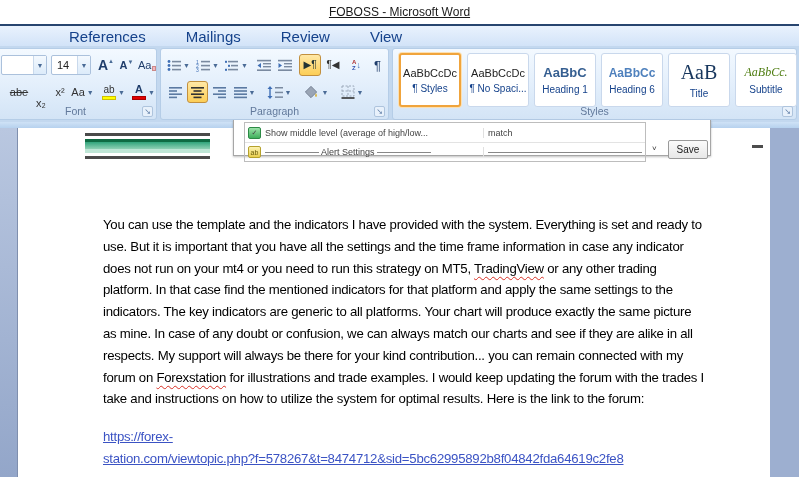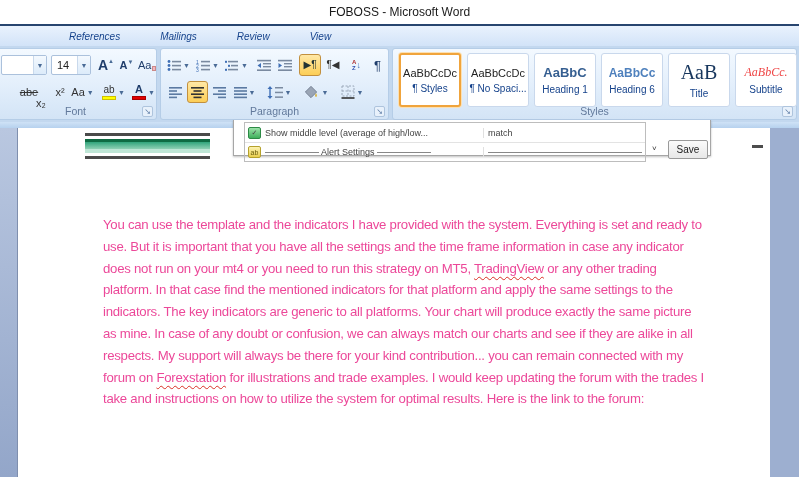--- a/index.html
+++ b/index.html
@@ -3,26 +3,26 @@
 <meta charset="utf-8">
 <style>
   * { margin:0; padding:0; box-sizing:border-box; }
   html,body { background:#666; }
   #screen {
     position:relative; width:799px; height:477px; overflow:hidden;
     font-family:"Liberation Sans", sans-serif; background:#fff;
   }
   
   .titlebar { position:absolute; left:0; top:0; width:799px; height:24px; background:#fff;
-    display:flex; align-items:center; justify-content:center; color:#1a1a1a; font-size:12px; }
+    display:flex; align-items:center; justify-content:center; color:#1a1a1a; font-size:12px;text-decoration:underline; }
   
   .tabstrip { position:absolute; left:0; top:24px; width:799px; height:22px;
     background:linear-gradient(#e9f2fd,#d2e3f8); border-top:2px solid #27456f;
     display:flex; align-items:center; padding-left:55px; }
-  .ribbontab { color:#15428b; font-size:10px; padding:3px 14px; margin-right:12px; cursor:default;font-style:italic; }
+  .ribbontab { color:#15428b; font-size:15px; padding:3px 14px; margin-right:12px; cursor:default; }
   
   .ribbon { position:absolute; left:0; top:46px; width:799px; height:76px; background:#c3d8ef; }
   .rgroup { position:absolute; top:2px; height:72px; border:1px solid #b5cde7; border-radius:3px;
     background:linear-gradient(#f3f9ff 0%, #e2eefb 55%, #d3e4f6 100%); }
   .rgroup-label { position:absolute; left:0; right:0; bottom:2px; text-align:center;
     color:#62799b; font-size:10.5px; }
   .launcher { position:absolute; right:3px; bottom:2px; width:11px; height:11px; font-size:8px;
     color:#5d7ca6; border:1px solid #aec4dd; border-radius:2px; background:#e8f1fb;
     display:flex; align-items:center; justify-content:center; line-height:1; }
   .btn { position:absolute; display:flex; align-items:center; justify-content:center;
@@ -66,21 +66,21 @@
   .ptype.str  { background:linear-gradient(#fdf3b0,#e9ce4f); border:1px solid #b5a12c; color:#6b5d0c; }
   .pname { width:218px; white-space:nowrap; overflow:hidden; }
   .pval  { flex:1; white-space:nowrap; overflow:hidden; border-left:1px solid #e0e0e0; padding-left:4px; }
   .combo-chevron { position:absolute; left:418px; top:24px; font-size:8px; color:#333; }
   .savebtn { position:absolute; left:434px; top:20px; width:40px; height:19px; background:linear-gradient(#fbfbfb,#e8e8e8);
     border:1px solid #9a9a9a; border-radius:2px; font-size:10px; color:#222;
     display:flex; align-items:center; justify-content:center; }
   .stray-dash { position:absolute; left:735px; top:17px; width:11px; height:3px; background:#4d4d4d; }
   
   .bodytext { position:absolute; left:86px; top:86px; width:604px; font-size:13.2px;
-    letter-spacing:-0.25px; line-height:21.8px; color:#ec4899; }
+    letter-spacing:-0.25px; line-height:21.8px; color:#000000; }
   .squiggle { text-decoration:underline wavy #d93025; text-decoration-thickness:1px; text-underline-offset:3px; }
   .linkblock { position:absolute; left:86px; top:298px; font-size:13.2px; letter-spacing:-0.25px;
     line-height:21.5px; }
   .linkblock a { color:#3b53c4; text-decoration:underline; }
   
   .tx { line-height:1; }
   .bar-under { display:block; height:4px; width:14px; margin-top:1px; border:1px solid #999; }
 </style>
 </head>
 <body>
@@ -115,21 +115,21 @@
       </div>
       <div class="btn" style="left:122px; top:5px; width:19px; height:22px; font-size:11px; font-weight:bold; color:#1f3d6b;">
         <span class="tx">A</span>
           <span style="font-size:6px; color:#4a6b96; margin-bottom:6px;">▼</span>
       </div>
       <div class="btn" style="left:142px; top:5px; width:20px; height:22px; font-size:11px; color:#1f3d6b;">
         <span class="tx">Aa</span>
           <span style="width:7px; height:5px; background:#f2b7c0; border:1px solid #c88; margin-left:1px; margin-top:6px;"></span>
       </div>
 
-      <div class="btn" style="left:22px; top:32px; width:24px; height:22px; text-decoration:line-through;justify-content:center;">
+      <div class="btn" style="left:12px; top:32px; width:24px; height:22px; text-decoration:line-through;justify-content:center;">
         <span class="tx">abe</span>
       </div>
       <div class="btn" style="left:37px; top:43px; width:18px; height:22px;">
         <span class="tx">x₂</span>
       </div>
       <div class="btn" style="left:56px; top:32px; width:18px; height:22px;">
         <span class="tx">x²</span>
       </div>
       <div class="btn" style="left:75px; top:32px; width:25px; height:22px;">
         <span class="tx">Aa</span>
@@ -302,21 +302,21 @@
       </div>
       <div class="stylecard" style="left:208px;">
         <span class="style-sample" style="font-weight:bold; color:#4f81bd; font-size:12px;">AaBbCc</span>
         <span class="style-name">Heading 6</span>
       </div>
       <div class="stylecard" style="left:275px;text-align:center;">
         <span class="style-sample" style="font-family:'Liberation Serif',serif; font-size:20px; color:#17365d;">AaB</span>
         <span class="style-name">Title</span>
       </div>
       <div class="stylecard" style="left:342px;">
-        <span class="style-sample" style="font-style:italic; font-family:'Liberation Serif',serif; color:#ef4444; font-size:12px;">AaBbCc.</span>
+        <span class="style-sample" style="font-style:italic; font-family:'Liberation Serif',serif; color:#4d7c0f; font-size:12px;">AaBbCc.</span>
         <span class="style-name">Subtitle</span>
       </div>
       <div class="rgroup-label">Styles</div>
       <div class="launcher">↘</div>
     </div>
   </div>
 
   <div class="ribbon-edge"></div>
 
   <div class="docarea">
@@ -347,15 +347,19 @@
             <span class="pval">———————————————————</span>
           </div>
         </div>
         <span class="combo-chevron">˅</span>
         <div class="savebtn">Save</div>
       </div>
       <div class="stray-dash"></div>
 
       <div class="bodytext"><span>You can use the template and the indicators I have provided with the system. Everything is set and ready to use. But it is important that you have all the settings and the time frame information in case any indicator does not run on your mt4 or you need to run this strategy on MT5, </span><span class="squiggle">TradingView</span><span> or any other trading platform. In that case find the mentioned indicators for that platform and apply the same settings to the indicators. The key indicators are generic to all platforms. Your chart will produce exactly the same picture as mine. In case of any doubt or confusion, we can always match our charts and see if they are alike in all respects. My support will always be there for your kind contribution... you can remain connected with my forum on </span><span class="squiggle">Forexstation</span><span> for illustrations and trade examples. I would keep updating the forum with the trades I take and instructions on how to utilize the system for optimal results. Here is the link to the forum:</span></div>
 
+      <div class="linkblock">
+        <a href="#"><span>https://forex-</span><br>
+        <span>station.com/viewtopic.php?f=578267&amp;t=8474712&amp;sid=5bc62995892b8f04842fda64619c2fe8</span></a>
+      </div>
     </div>
   </div>
 </div>
 
 </body></html>

